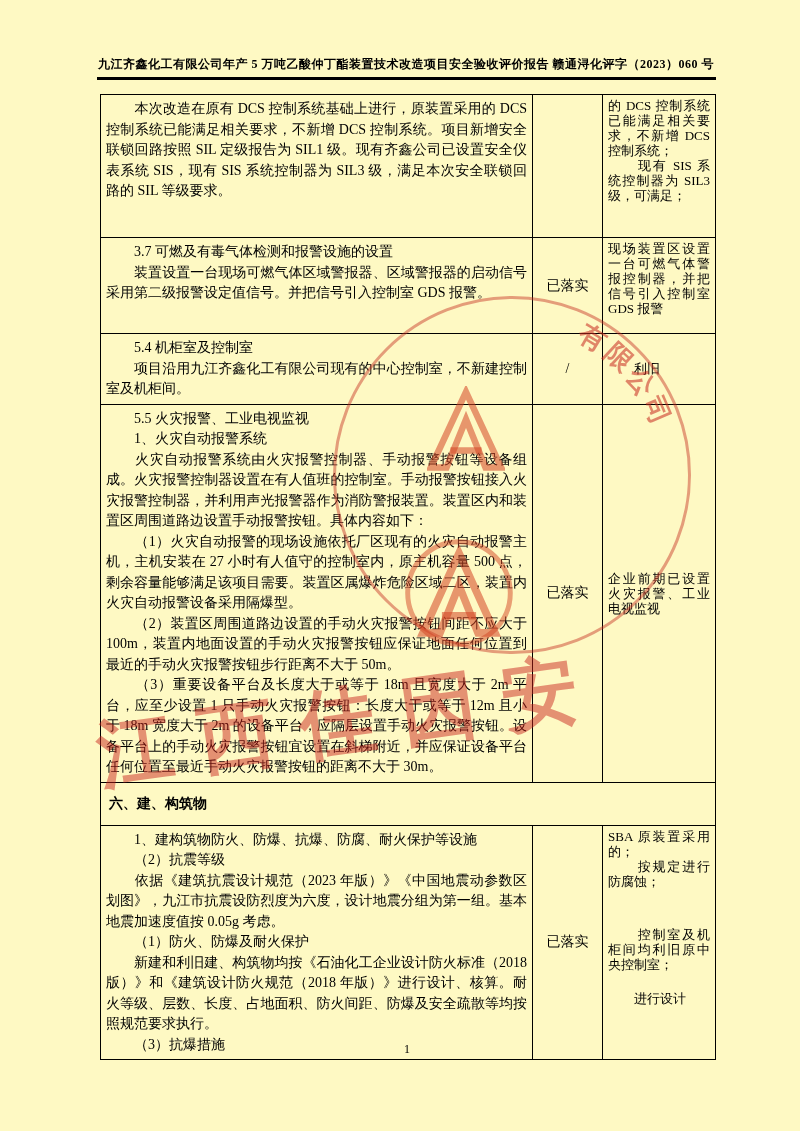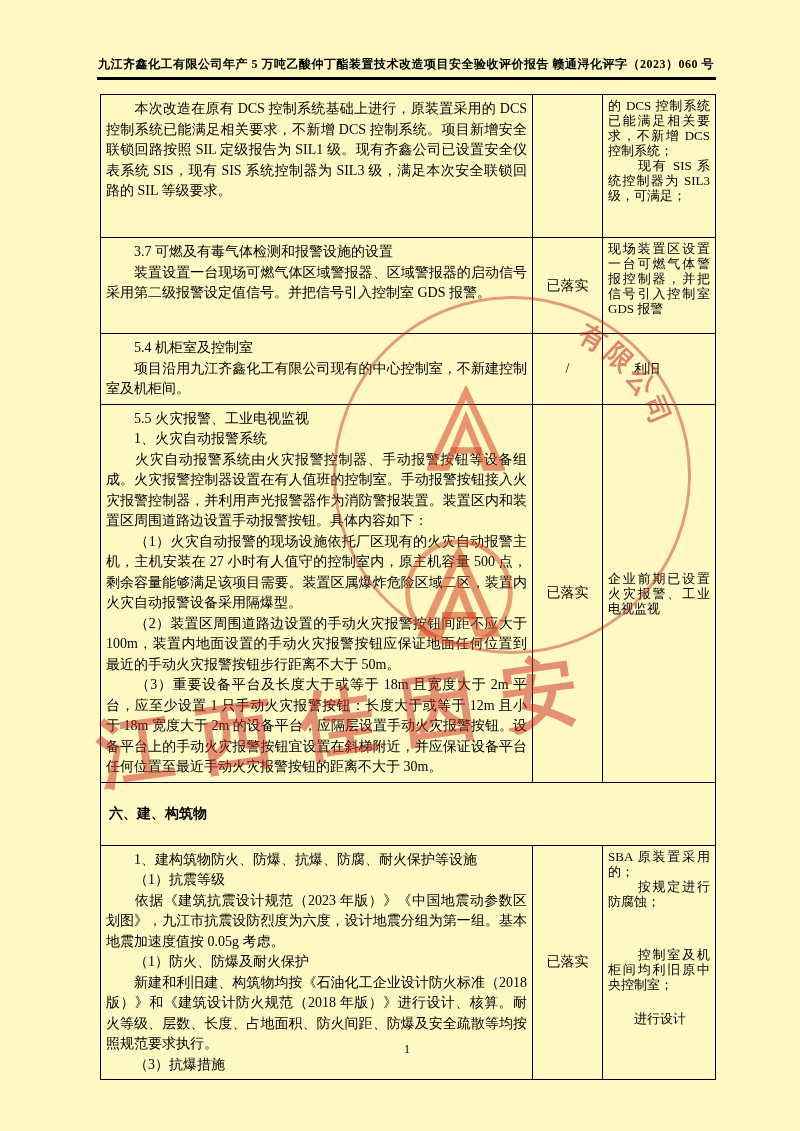--- a/index.html
+++ b/index.html
@@ -30,21 +30,21 @@
     text-align:justify;
   }
   .cell-status {
     vertical-align:middle; text-align:center; font-size:14px; padding:10px;
   }
   .cell-remark {
     vertical-align:top; padding:3px 5px; font-size:13px; line-height:15px;
     text-align:justify;
   }
   .v-mid { vertical-align:middle; }
-  .section-cell { font-weight:bold; font-size:14px; padding:22px 8px; }
+  .section-cell { font-weight:bold; font-size:14px; padding:12px 8px; }
   .para { margin:0; }
   .cell-remark .para:empty { height:19px; }
 
   .page-number {
     position:absolute; left:100px; right:86px; top:1042px;
     text-align:center; font-size:12px;
   }
 
   
   .wm { position:absolute; pointer-events:none; }
@@ -121,21 +121,21 @@
         <td class="cell-remark v-mid">
             <div class="para">企业前期已设置火灾报警、工业电视监视</div>
           </td>
       </tr>
       <tr style="height:27px">
         <td colspan="3" class="section-cell">六、建、构筑物</td>
       </tr>
       <tr style="height:234px">
         <td class="cell-content">
             <div class="para">　　1、建构筑物防火、防爆、抗爆、防腐、耐火保护等设施</div>
-            <div class="para">　　（1）抗震等级</div>
+            <div class="para">　　（2）抗震等级</div>
             <div class="para">　　依据《建筑抗震设计规范（2023 年版）》《中国地震动参数区划图》，九江市抗震设防烈度为六度，设计地震分组为第一组。基本地震加速度值按 0.05g 考虑。</div>
             <div class="para">　　（1）防火、防爆及耐火保护</div>
             <div class="para">　　新建和利旧建、构筑物均按《石油化工企业设计防火标准（2018版）》和《建筑设计防火规范（2018 年版）》进行设计、核算。耐火等级、层数、长度、占地面积、防火间距、防爆及安全疏散等均按照规范要求执行。</div>
             <div class="para">　　（3）抗爆措施</div>
           </td>
         <td class="cell-status">已落实</td>
         <td class="cell-remark">
             <div class="para">SBA 原装置采用的；</div>
             <div class="para">　　按规定进行防腐蚀；</div>
             <div class="para"></div>

